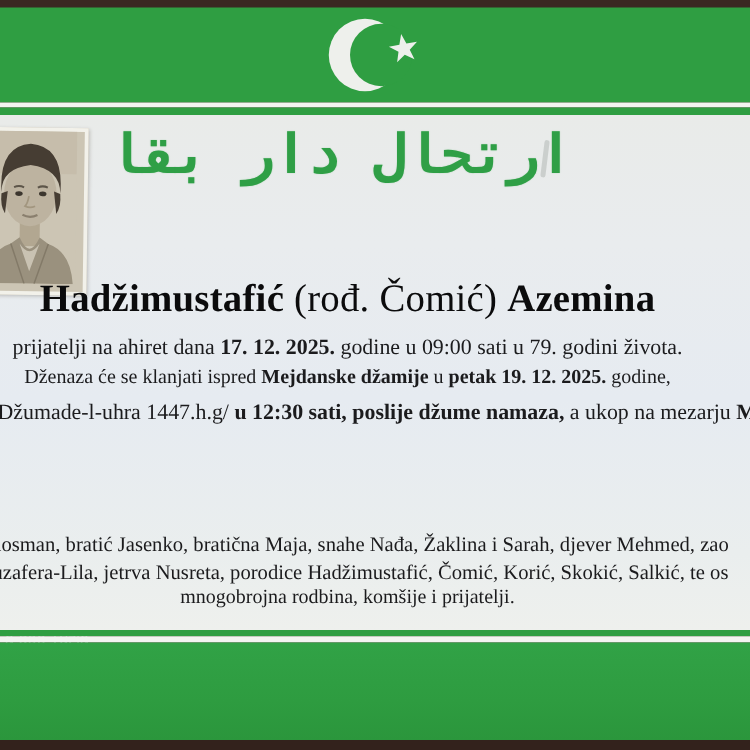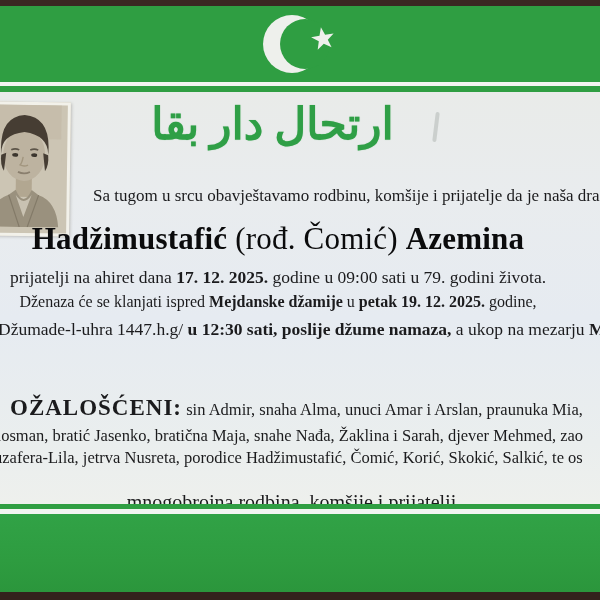--- a/index.html
+++ b/index.html
@@ -28,21 +28,21 @@
   .photo{
     position:absolute;left:-16px;top:102px;width:80px;height:128px;
     border:3px solid #f2f1ea;background:#ccc5b4;transform:rotate(0.8deg);
     box-shadow:1px 1px 3px rgba(60,50,40,.25);
   }
   .photo svg{display:block;}
 
   
   .calligraphy{
     position:absolute;left:0;top:98px;width:545px;text-align:center;
-    font-family:Liberation Serif, serif;font-weight:bold;
+    font-family:Liberation Mono, monospace;font-weight:bold;
     font-size:44px;color:#2f9f46;direction:rtl;
     text-shadow:0 0 1px rgba(47,159,70,.4);
   }
   .stray-mark{
     position:absolute;left:434px;top:112px;width:4px;height:30px;
     background:#c6cac8;border-radius:3px;transform:rotate(7deg);opacity:.85;
   }
 
   
   .line{position:absolute;white-space:nowrap;color:#1b1b1d;}
@@ -53,21 +53,21 @@
   .l-name .maiden{font-weight:normal;}
   .l-d1{top:267px;font-size:17.5px;}
   .l-d2{top:293px;font-size:16px;}
   .l-d3{top:319px;left:-2px;font-size:17.5px;}
   .l-d4{top:342px;font-size:17.5px;font-weight:bold;}
   .l-prayer{top:362px;font-size:14.5px;font-weight:bold;letter-spacing:1.2px;word-spacing:7px;color:#14141c;}
   .l-m1{top:395px;left:10px;font-size:16.5px;}
   .l-m1 .heading{font-size:23px;font-weight:bold;letter-spacing:1px;}
   .l-m2{top:426px;left:-8px;font-size:16.5px;}
   .l-m3{top:448px;left:-6px;font-size:16.5px;}
-  .l-m4{top:491px;font-size:20px;padding-left:16px;}
+  .l-m4{top:469px;font-size:16px;}
   .l-credit{top:503px;left:4px;font-size:13px;color:#8f9190;font-family:"Liberation Sans", sans-serif;}
 </style>
 </head>
 <body>
 
 <div id="frame">
 
   <div class="border-top"></div>
 
   <div class="banner">
@@ -100,33 +100,31 @@
       <path d="M31 67 Q37 70 43 67" stroke="#8a7f6e" stroke-width="1.8" fill="none"></path>
       <path d="M2 122 Q4 96 22 90 L29 85 Q33 94 37 94 Q41 94 45 85 L52 90 Q70 96 72 122 Z" fill="#9a917e"></path>
       <path d="M29 90 L37 112 L45 90 Q41 96 37 96 Q33 96 29 90 Z" fill="#c9c2b2"></path>
       <path d="M22 90 L33 122 M52 90 L41 122" stroke="#837a68" stroke-width="1.2" fill="none"></path>
     </svg>
   </div>
 
   <div class="calligraphy">ارتحال دار بقا</div>
   <div class="stray-mark"></div>
 
-  <div class="line l-intro">Sa tugom u srcu obavještavamo rodbinu, komšije i prijatelje da je naša dra</div>
 
   <div class="line l-name center"><span>Hadžimustafić </span><span class="maiden">(rođ. Čomić) </span><span>Azemina</span></div>
 
   <div class="line l-d1 center"><span>prijatelji na ahiret dana </span><span class="b">17. 12. 2025.</span><span> godine u 09:00 sati u 79. godini života.</span></div>
 
   <div class="line l-d2 center"><span>Dženaza će se klanjati ispred </span><span class="b">Mejdanske džamije</span><span> u </span><span class="b">petak 19. 12. 2025.</span><span> godine,</span></div>
 
   <div class="line l-d3"><span>Džumade-l-uhra 1447.h.g/ </span><span class="b">u 12:30 sati, poslije džume namaza,</span><span> a ukop na mezarju </span><span class="b">Musaf</span></div>
 
 
 
-  <div class="line l-m1"><span class="heading">OŽALOŠĆENI:</span><span> sin Admir, snaha Alma, unuci Amar i Arslan, praunuka Mia,</span></div>
 
   <div class="line l-m2">liosman, bratić Jasenko, bratična Maja, snahe Nađa, Žaklina i Sarah, djever Mehmed, zao</div>
 
   <div class="line l-m3">uzafera-Lila, jetrva Nusreta, porodice Hadžimustafić, Čomić, Korić, Skokić, Salkić, te os</div>
 
   <div class="line l-m4 center">mnogobrojna rodbina, komšije i prijatelji.</div>
 
   <div class="line l-credit">a doo Tuzla</div>
 
   <div class="footer-line-green"></div>

